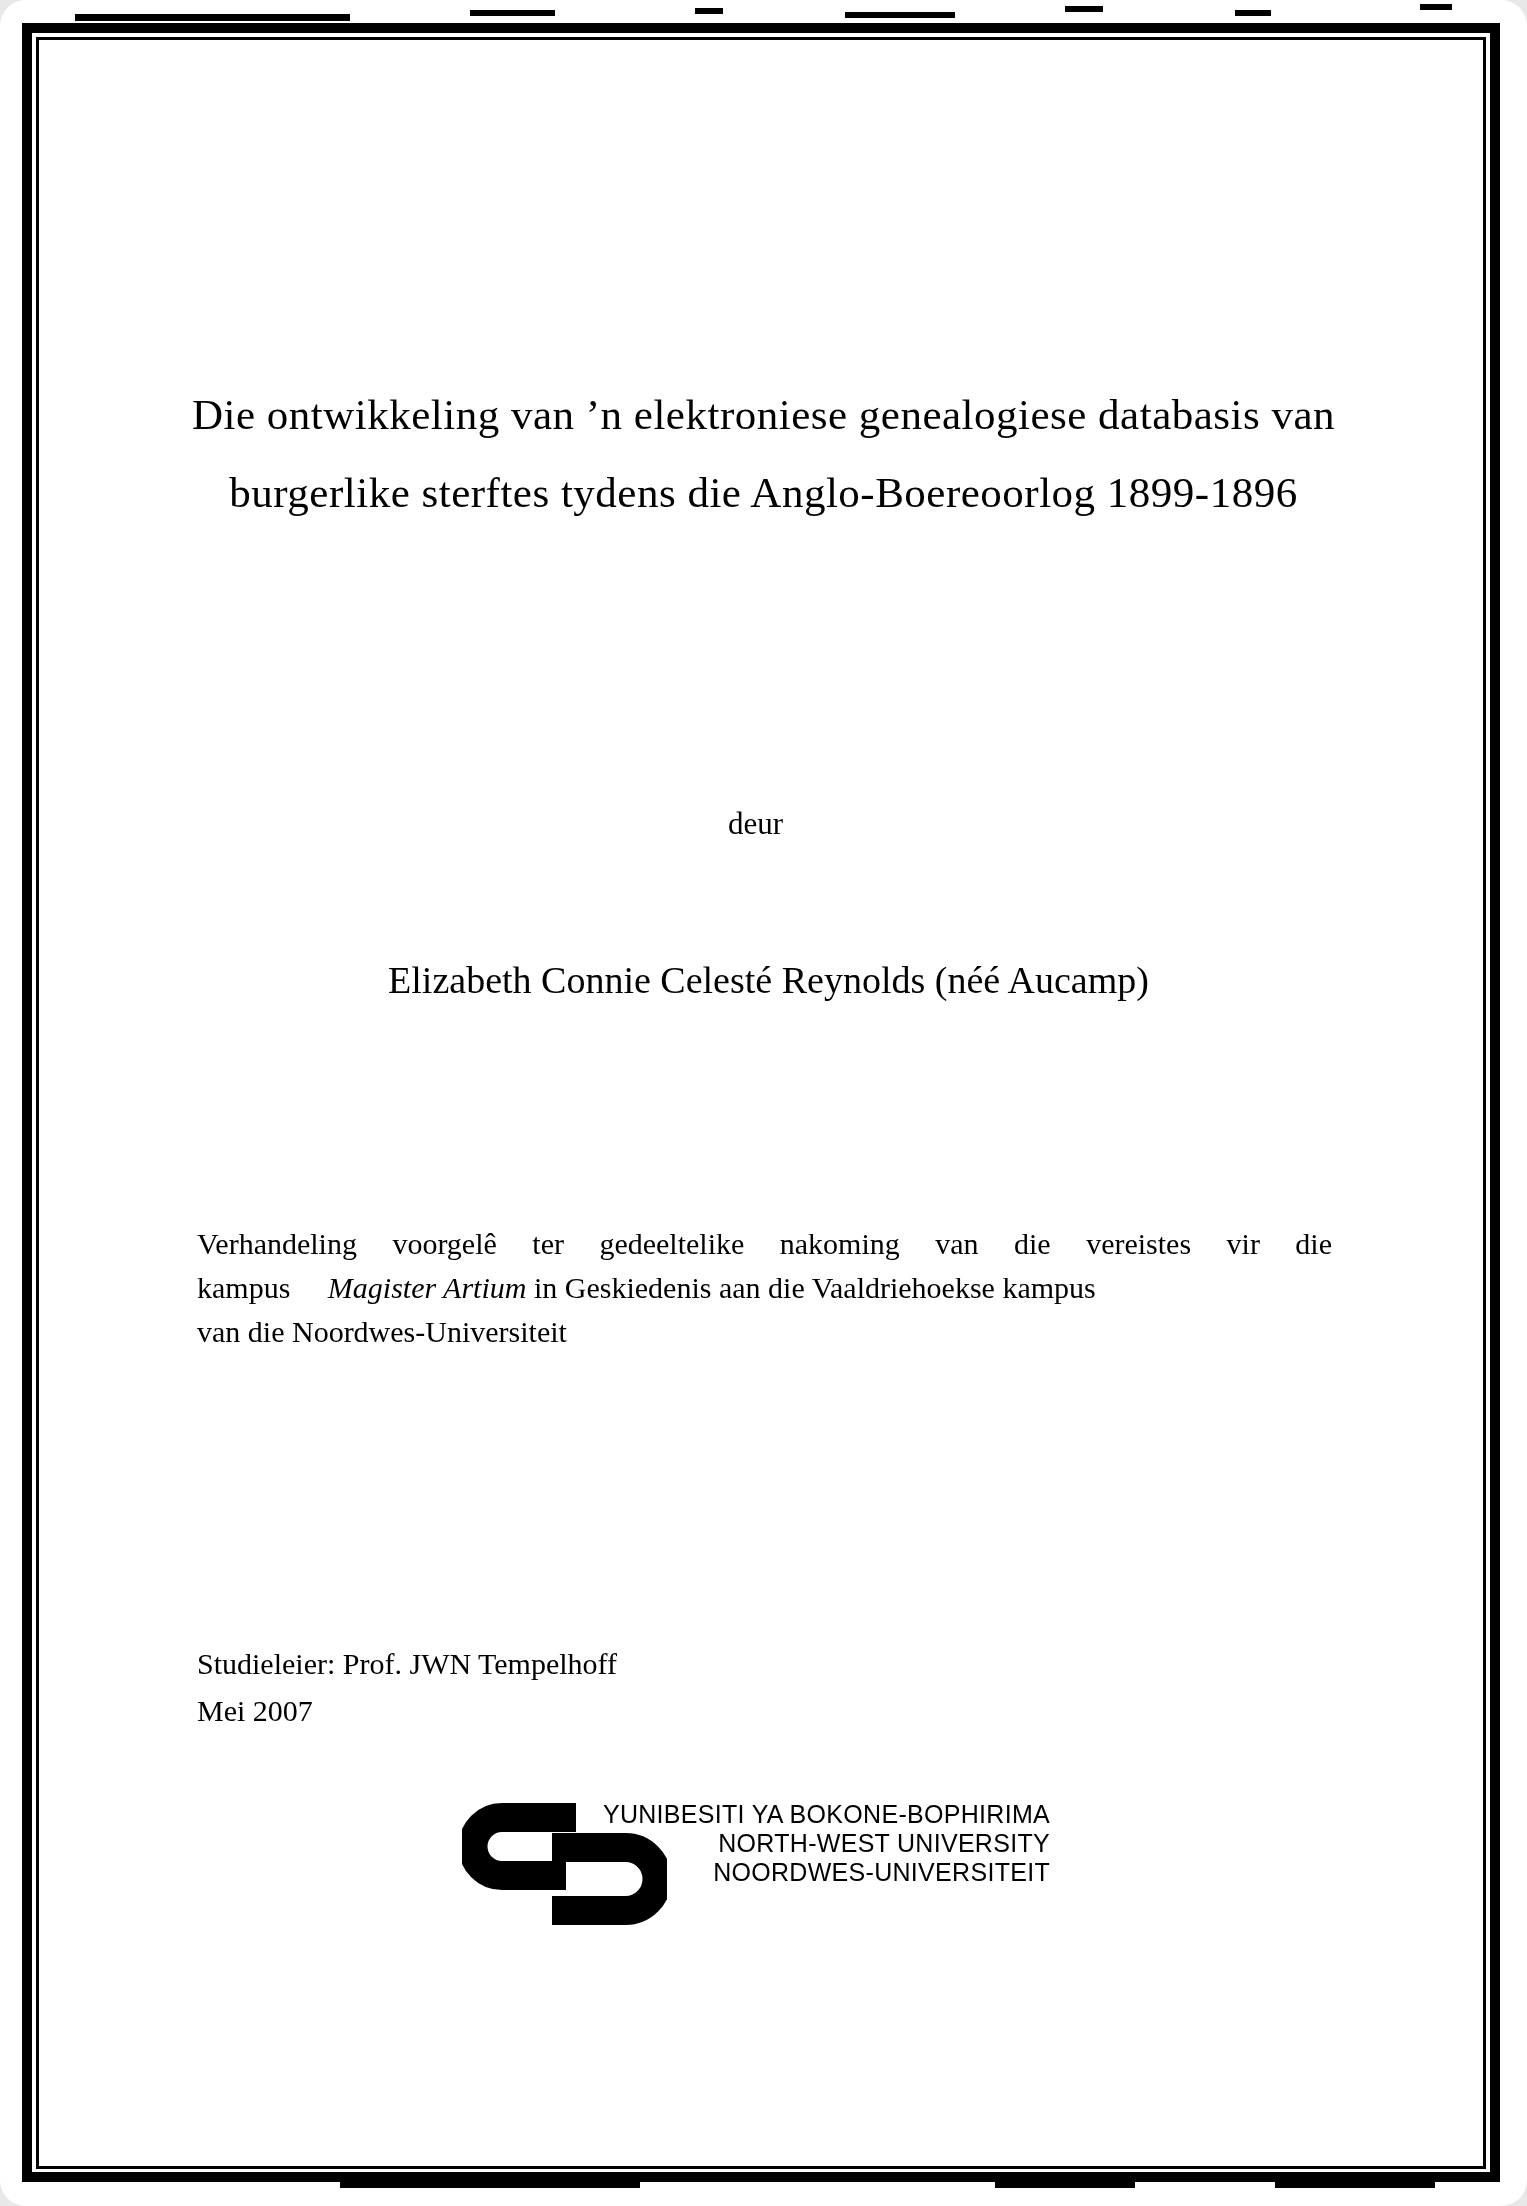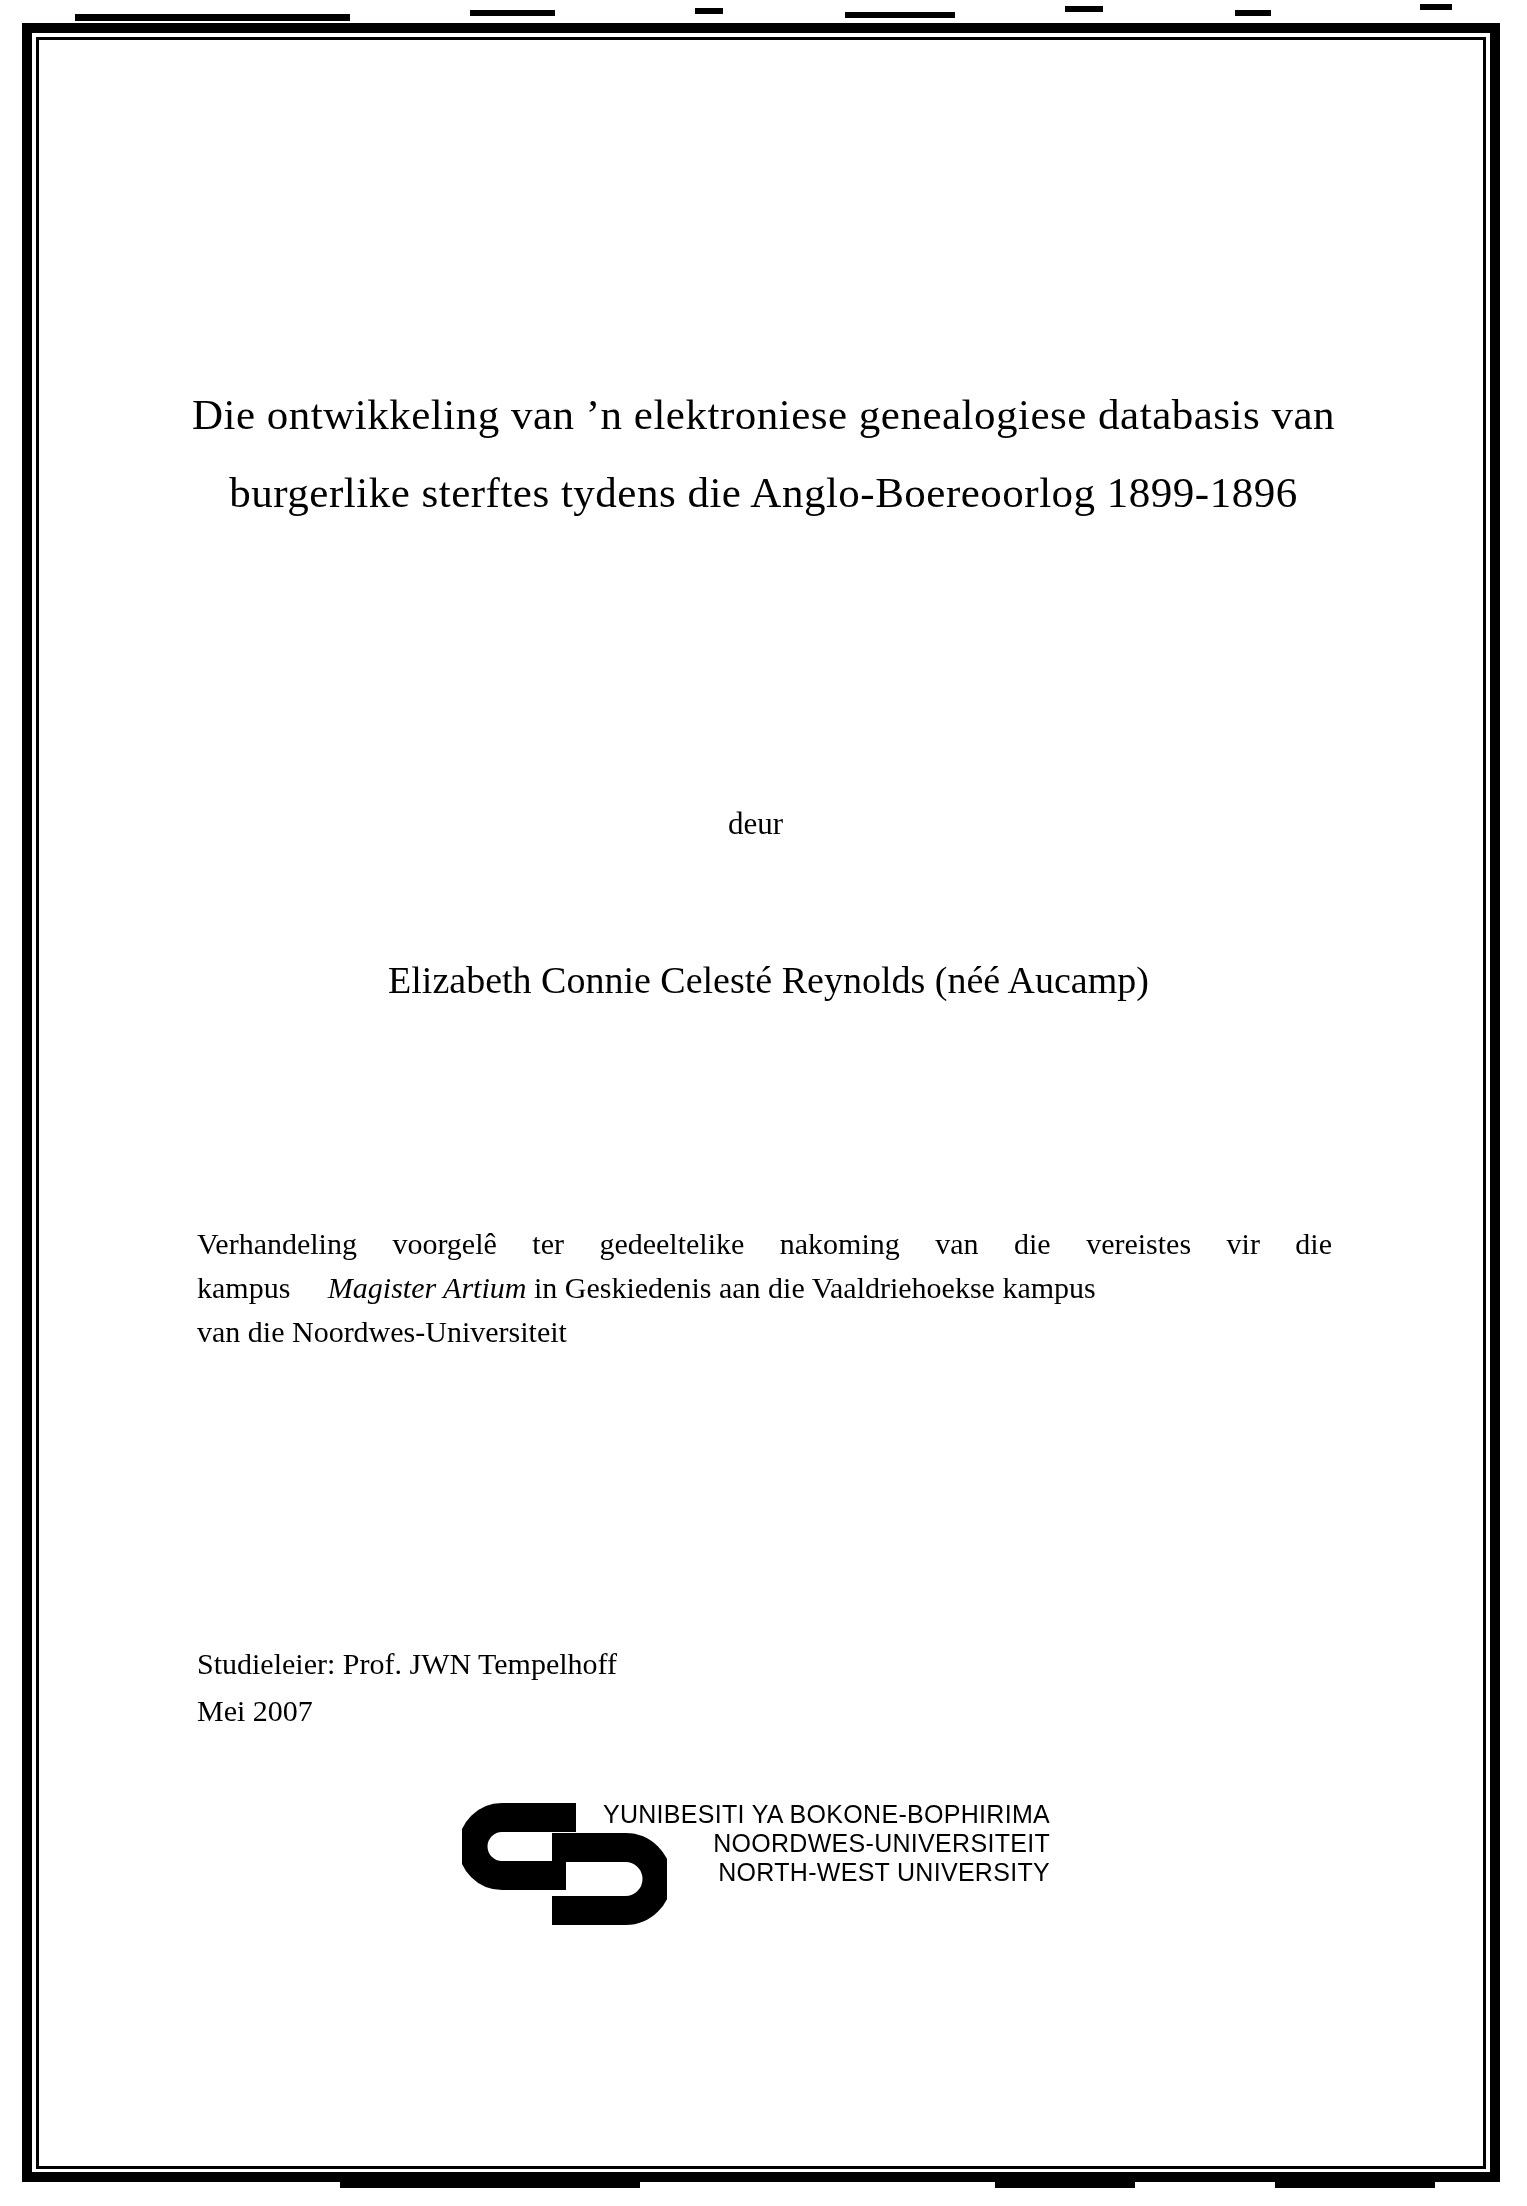--- a/index.html
+++ b/index.html
@@ -8,20 +8,21 @@
     background: #e8e8e8;
   }
   .page {
     position: relative;
     width: 1527px;
     height: 2206px;
     background: #ffffff;
     overflow: hidden;
     font-family: "Liberation Serif", serif;
     color: #000000;
+    border-radius: 26px;
   }
   
   .frame-outer {
     position: absolute;
     left: 22px; top: 23px;
     width: 1478px; height: 2159px;
     border: 10px solid #000;
     box-sizing: border-box;
   }
   .frame-inner {
@@ -132,17 +133,17 @@
     <div>Mei 2007</div>
   </div>
 
   <svg class="logo-mark" viewBox="0 0 205 135" xmlns="http://www.w3.org/2000/svg">
     <path d="M 114 20.5 L 40 20.5 A 29 29 0 0 0 40 78.5 L 104 78.5" fill="none" stroke="#000" stroke-width="29" stroke-linecap="butt"></path>
     <path d="M 90 50.5 L 163.5 50.5 A 31.5 31.5 0 0 1 163.5 113.5 L 90 113.5" fill="none" stroke="#000" stroke-width="29" stroke-linecap="butt"></path>
   </svg>
 
   <div class="logo-text">
     <div>YUNIBESITI YA BOKONE-BOPHIRIMA</div>
+    <div>NORTH-WEST UNIVERSITY</div>
     <div>NOORDWES-UNIVERSITEIT</div>
-    <div>NORTH-WEST UNIVERSITY</div>
   </div>
 
 </div>
 
 </body></html>

